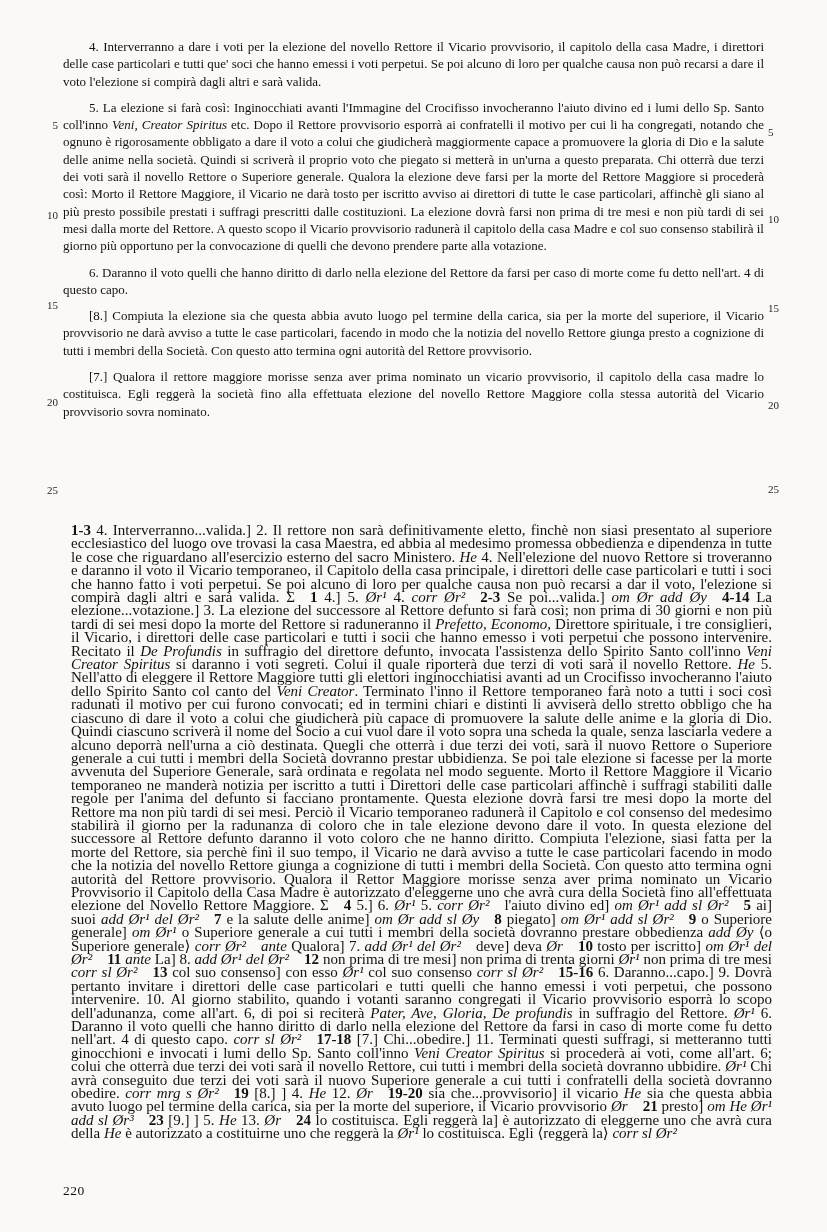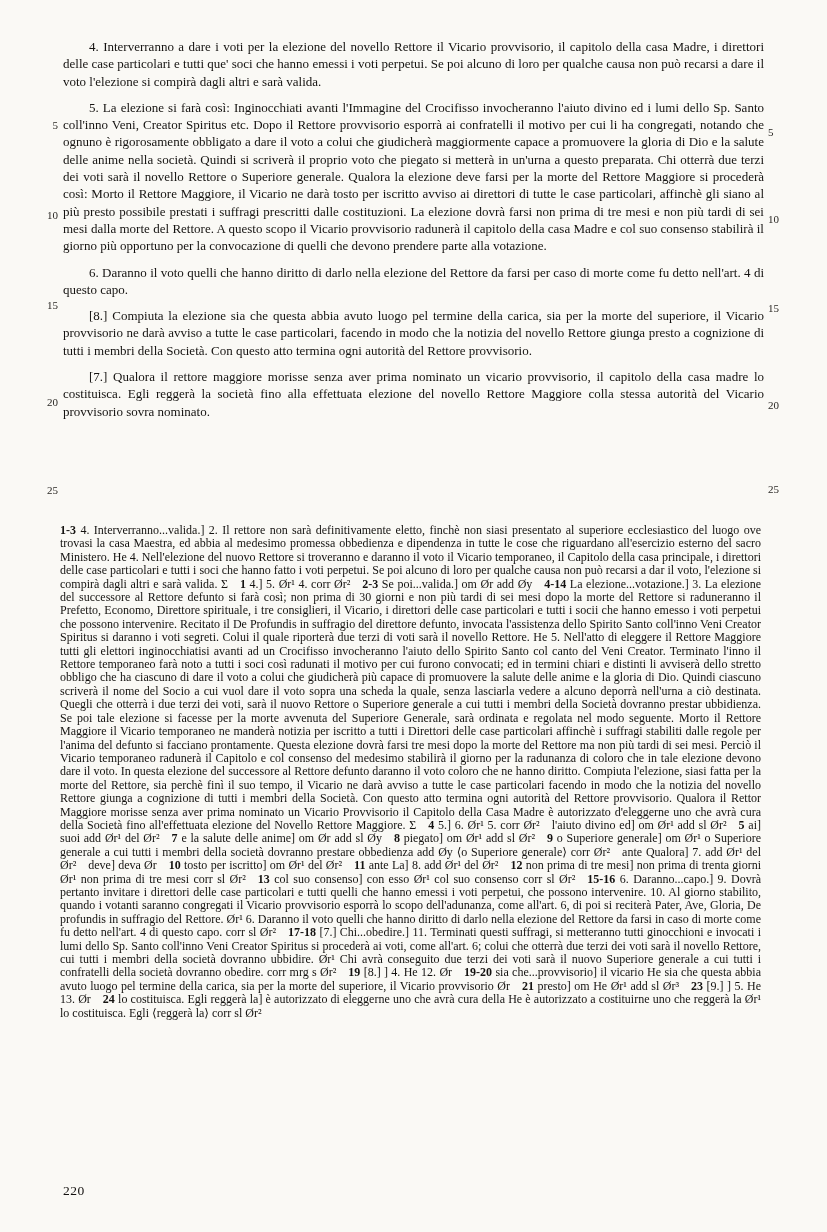--- a/index.html
+++ b/index.html
@@ -12,25 +12,25 @@
     font-family:"Liberation Serif", serif;
     color:#141210;
   }
   .main-text{
     position:absolute;left:63px;top:38px;width:701px;
     font-size:13px;line-height:17.3px;
     text-align:justify;
   }
   .main-text p{margin:0 0 9px 0;text-indent:26px;}
   .apparatus{
-    position:absolute;left:60px;top:524px;width:701px;
-    font-size:12px;line-height:13.4px;
+    position:absolute;left:71px;top:524px;width:701px;
+    font-size:15px;line-height:13.4px;
     text-align:justify;
   }
-  .it{}
+  .it{font-style:italic;}
   .bd{font-weight:bold;}
   .ln{
     position:absolute;width:22px;
     font-size:11px;color:#2a2824;
     font-family:"Liberation Serif", serif;
   }
   .ln-left{left:36px;text-align:right;}
   .ln-right{left:768px;text-align:left;}
   .page-number{
     position:absolute;left:63px;top:1183px;

